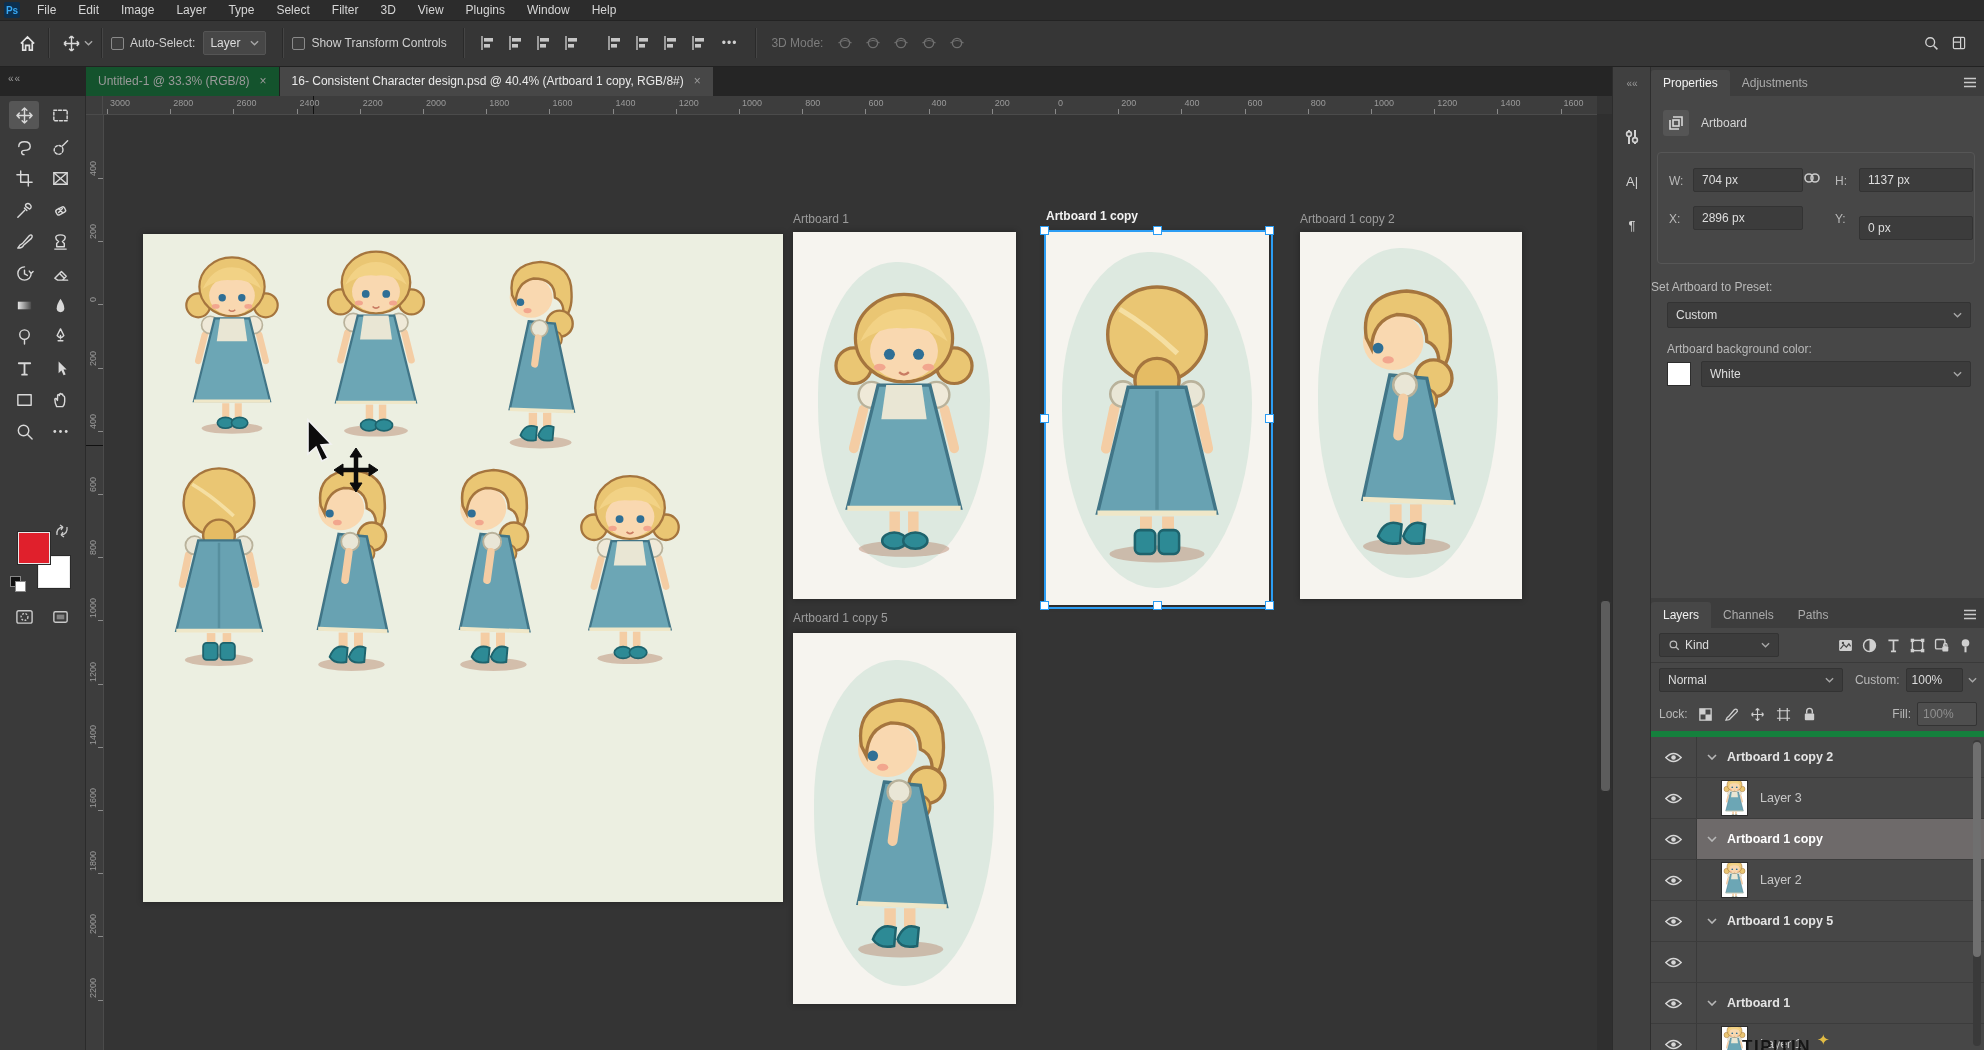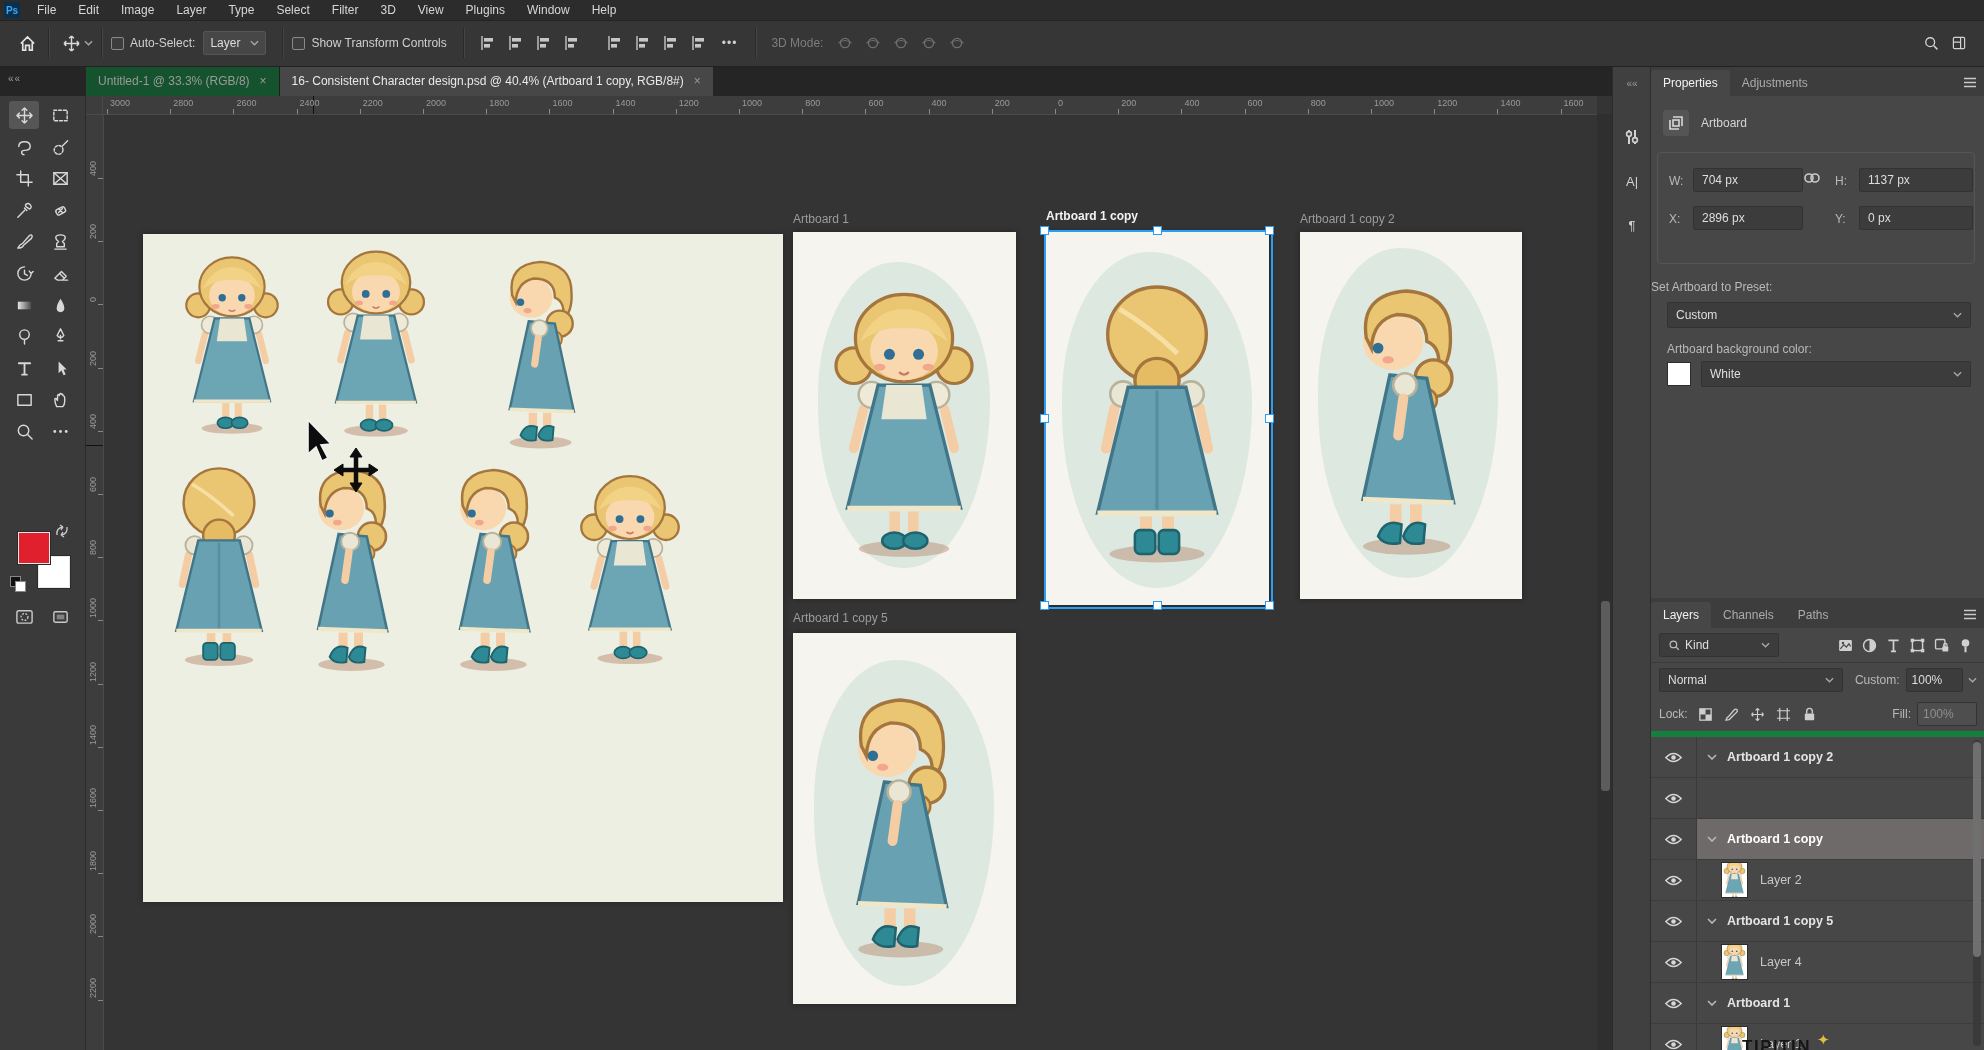--- a/index.html
+++ b/index.html
@@ -744,21 +744,21 @@
       <div class="pfield abs" style="left:42px;top:102px;width:92px">704 px</div>
       <svg class="abs" style="left:152px;top:105px;width:18px;height:14px" viewBox="0 0 18 14">
         <circle cx="6" cy="7" r="4" fill="none" stroke="#c9c9c9" stroke-width="1.6"></circle>
           <circle cx="12" cy="7" r="4" fill="none" stroke="#c9c9c9" stroke-width="1.6"></circle>
       </svg>
       <span class="plabel abs" style="left:184px;top:108px">H:</span>
       <div class="pfield abs" style="left:208px;top:102px;width:96px">1137 px</div>
       <span class="plabel abs" style="left:18px;top:146px">X:</span>
       <div class="pfield abs" style="left:42px;top:140px;width:92px">2896 px</div>
       <span class="plabel abs" style="left:184px;top:146px">Y:</span>
-      <div class="pfield abs" style="left:208px;top:140px;width:96px">0 px</div>
+      <div class="pfield abs" style="left:208px;top:150px;width:96px">0 px</div>
 
       <span class="plabel abs" style="left:0;top:214px">Set Artboard to Preset:</span>
       <div class="pdd abs" style="left:16px;top:236px;width:286px">
         <span>Custom</span>
         <span class="dd-chev">
             <svg viewBox="0 0 10 6">
               <polyline points="1,1 5,5 9,1" fill="none" stroke="#a8a8a8" stroke-width="1.5"></polyline>
             </svg>
           </span>
       </div>
@@ -914,20 +914,29 @@
               <span class="gname">Artboard 1 copy 2</span>
             </span>
           </div>
           <div class="lrow layer">
             <span class="eyebox">
               <svg viewBox="0 0 20 12">
                 <path d="M1,6 Q10,-3.5 19,6 Q10,15.5 1,6 Z" fill="none" stroke="#d6d6d6" stroke-width="1.8"></path>
                 <circle cx="10" cy="6" r="2.7" fill="#d6d6d6"></circle>
               </svg>
             </span>
+            <span class="rowline">
+              <span class="thumb">
+                <svg viewBox="0 0 100 170" preserveAspectRatio="xMidYMid slice">
+                  <rect width="100" height="170" fill="#ffffff"></rect>
+                  <use href="#girl-front"></use>
+                </svg>
+              </span>
+              <span class="lname">Layer 3</span>
+            </span>
           </div>
           <div class="lrow group sel">
             <span class="eyebox">
               <svg viewBox="0 0 20 12">
                 <path d="M1,6 Q10,-3.5 19,6 Q10,15.5 1,6 Z" fill="none" stroke="#d6d6d6" stroke-width="1.8"></path>
                 <circle cx="10" cy="6" r="2.7" fill="#d6d6d6"></circle>
               </svg>
             </span>
             <span class="rowline">
               <span class="chev">
@@ -971,29 +980,20 @@
               <span class="gname">Artboard 1 copy 5</span>
             </span>
           </div>
           <div class="lrow layer">
             <span class="eyebox">
               <svg viewBox="0 0 20 12">
                 <path d="M1,6 Q10,-3.5 19,6 Q10,15.5 1,6 Z" fill="none" stroke="#d6d6d6" stroke-width="1.8"></path>
                 <circle cx="10" cy="6" r="2.7" fill="#d6d6d6"></circle>
               </svg>
             </span>
-            <span class="rowline">
-              <span class="thumb">
-                <svg viewBox="0 0 100 170" preserveAspectRatio="xMidYMid slice">
-                  <rect width="100" height="170" fill="#ffffff"></rect>
-                  <use href="#girl-front"></use>
-                </svg>
-              </span>
-              <span class="lname">Layer 4</span>
-            </span>
           </div>
           <div class="lrow group">
             <span class="eyebox">
               <svg viewBox="0 0 20 12">
                 <path d="M1,6 Q10,-3.5 19,6 Q10,15.5 1,6 Z" fill="none" stroke="#d6d6d6" stroke-width="1.8"></path>
                 <circle cx="10" cy="6" r="2.7" fill="#d6d6d6"></circle>
               </svg>
             </span>
             <span class="rowline">
               <span class="chev">

